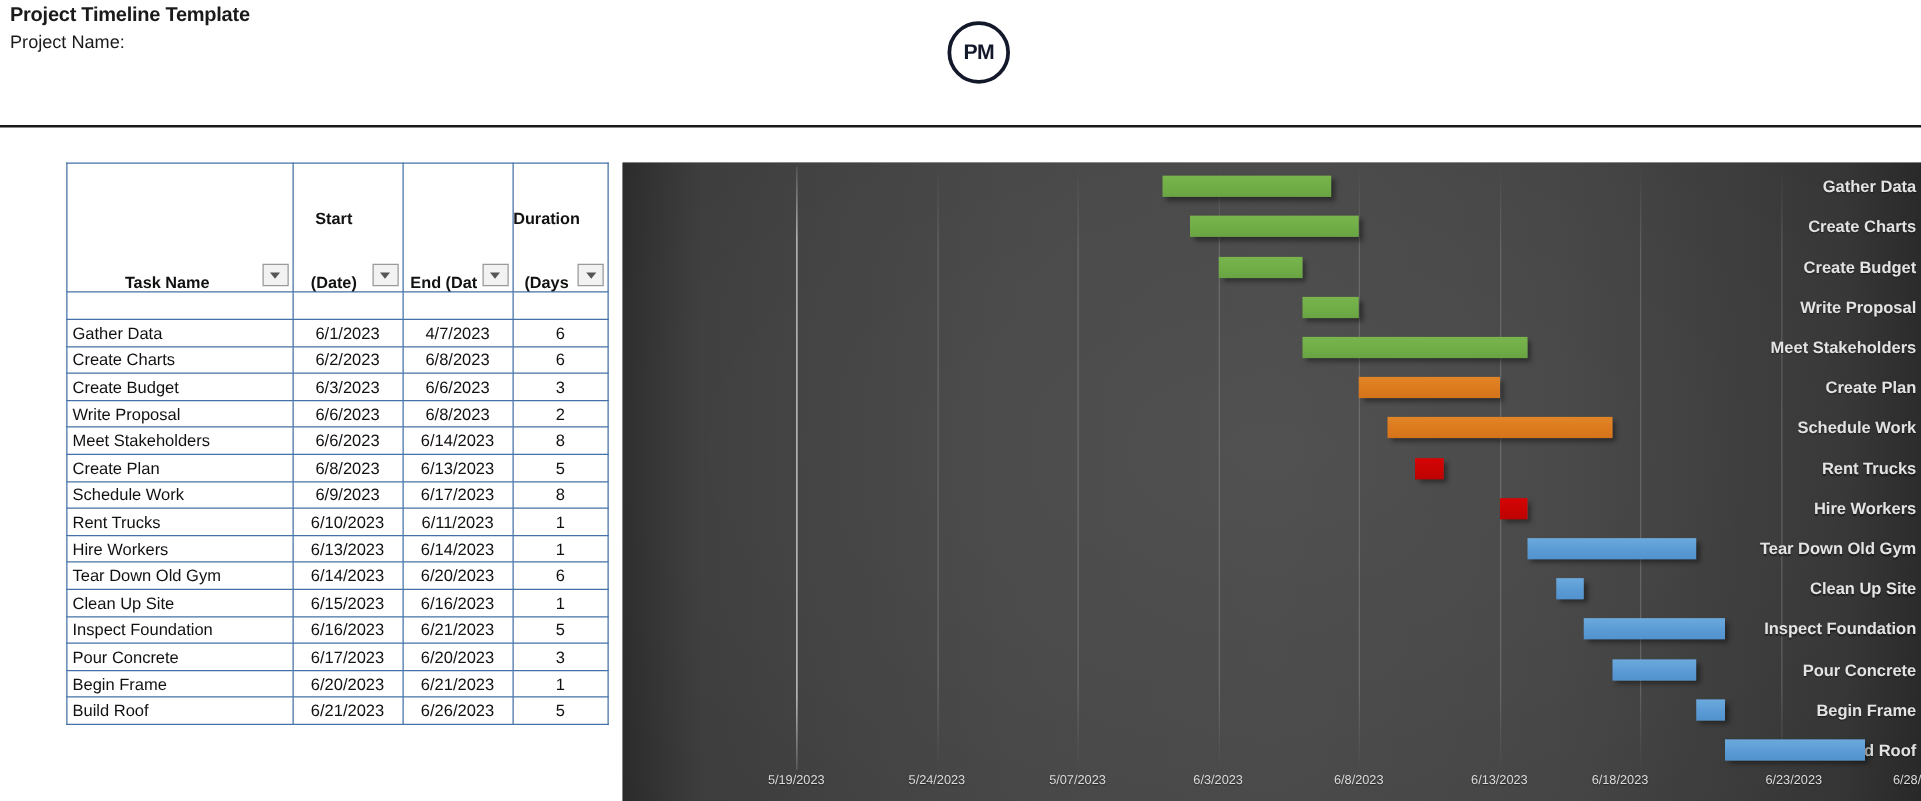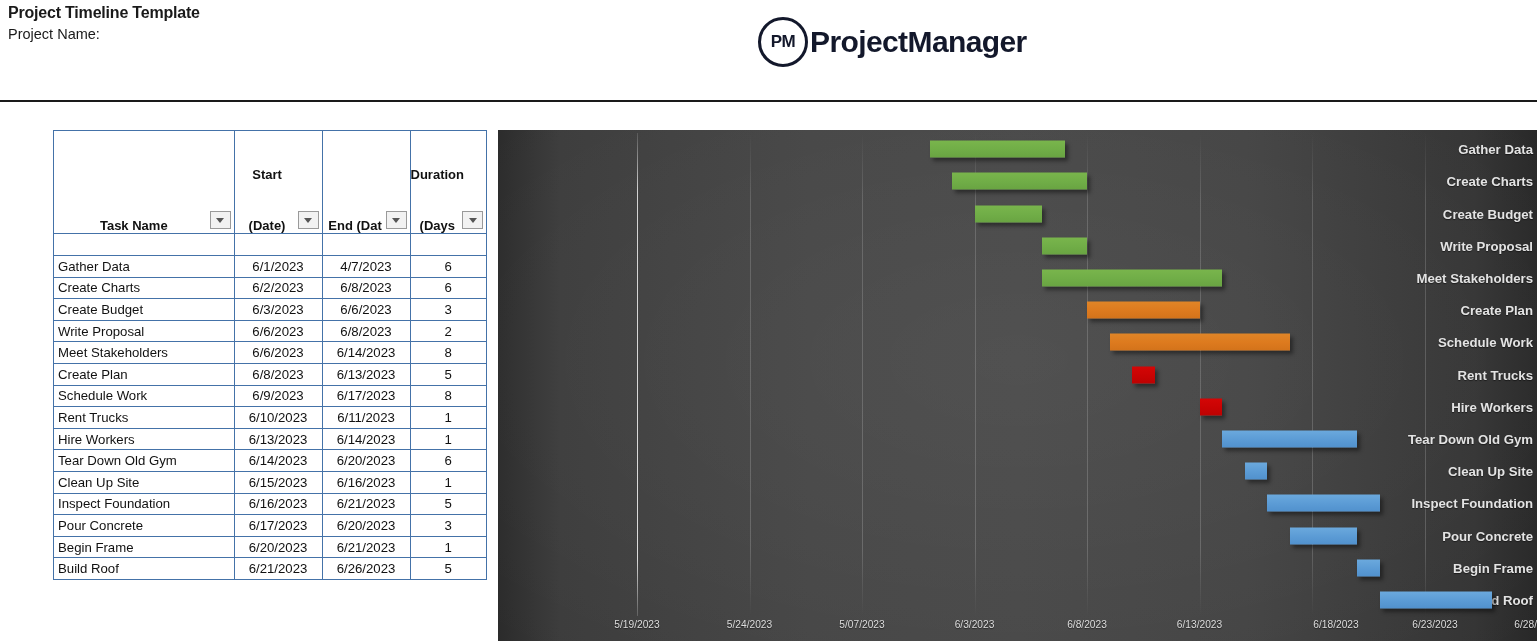--- a/index.html
+++ b/index.html
@@ -7,21 +7,21 @@
     width:1537px;height:641px;overflow:hidden;background:#ffffff;
     font-family:"Liberation Sans", sans-serif;color:#1a1a1a;
   }
   .page{position:relative;width:1537px;height:543px;}
 
   
   .hdr-title{position:absolute;left:8px;top:4px;font-size:16px;font-weight:bold;letter-spacing:-0.2px;}
   .hdr-sub{position:absolute;left:8px;top:26px;font-size:14.5px;font-weight:normal;}
   .hdr-rule{position:absolute;left:0;top:100px;width:1537px;height:2px;background:#1a1a1a;}
 
-  .brand{position:absolute;left:758px;top:17px;display:flex;align-items:center;gap:2px;}
+  .brand{position:absolute;left:758px;top:17px;display:flex;align-items:center;gap:26px;}
   .brand-mark{width:50px;height:50px;border-radius:50%;border:3.5px solid #13182b;
     display:flex;align-items:center;justify-content:center;box-sizing:border-box;}
   .brand-mark span{font-size:17px;font-weight:bold;color:#13182b;letter-spacing:-0.5px;}
   .brand-name{font-size:30px;font-weight:bold;color:#13182b;letter-spacing:-0.6px;}
 
   
   .tbl{position:absolute;left:53px;top:130px;width:434px;border:1px solid #4472a8;
     border-collapse:collapse;background:#fff;}
   .tbl td,.tbl th{border:1px solid #4472a8;padding:0;}
   .th-cell{height:44px;vertical-align:bottom;position:relative;font-size:13px;font-weight:bold;
@@ -68,21 +68,20 @@
 <div class="page">
 
   <div class="hdr-title">Project Timeline Template</div>
   <div class="hdr-sub">Project Name:</div>
   <div class="hdr-rule"></div>
 
   <div class="brand">
     <div class="brand-mark">
       <span>PM</span>
     </div>
-    <div class="brand-name">ProjectManager</div>
   </div>
 
   <table class="tbl">
     <tbody>
         <tr>
       <th class="th-cell c-task">
         <span class="th-lines tn">Task Name</span>
         <span class="fbtn">
               <i></i>
             </span>
@@ -254,19 +253,19 @@
         <div class="rowlabel" style="top: 469.9px;">Build Roof</div>
         <div class="bar blue" title="Build Roof 6/21/2023 - 6/26/2023" style="left: 881.5px; width: 112.5px; top: 469.9px;"></div>
       </div>
     <div id="gantt-xticks">
         <div class="xtick" style="left: 139px; text-align: right;">5/19/2023</div>
         <div class="xtick" style="left: 251.5px;">5/24/2023</div>
         <div class="xtick" style="left: 364px;">5/07/2023</div>
         <div class="xtick" style="left: 476.5px;">6/3/2023</div>
         <div class="xtick" style="left: 589px;">6/8/2023</div>
         <div class="xtick" style="left: 701.5px;">6/13/2023</div>
-        <div class="xtick" style="left: 838px;">6/18/2023</div>
+        <div class="xtick" style="left: 798px;">6/18/2023</div>
         <div class="xtick" style="left: 937px;">6/23/2023</div>
         <div class="xtick" style="left: 1039px;">6/28/2023</div>
       </div>
   </div>
 
 </div>
 
 </body></html>

